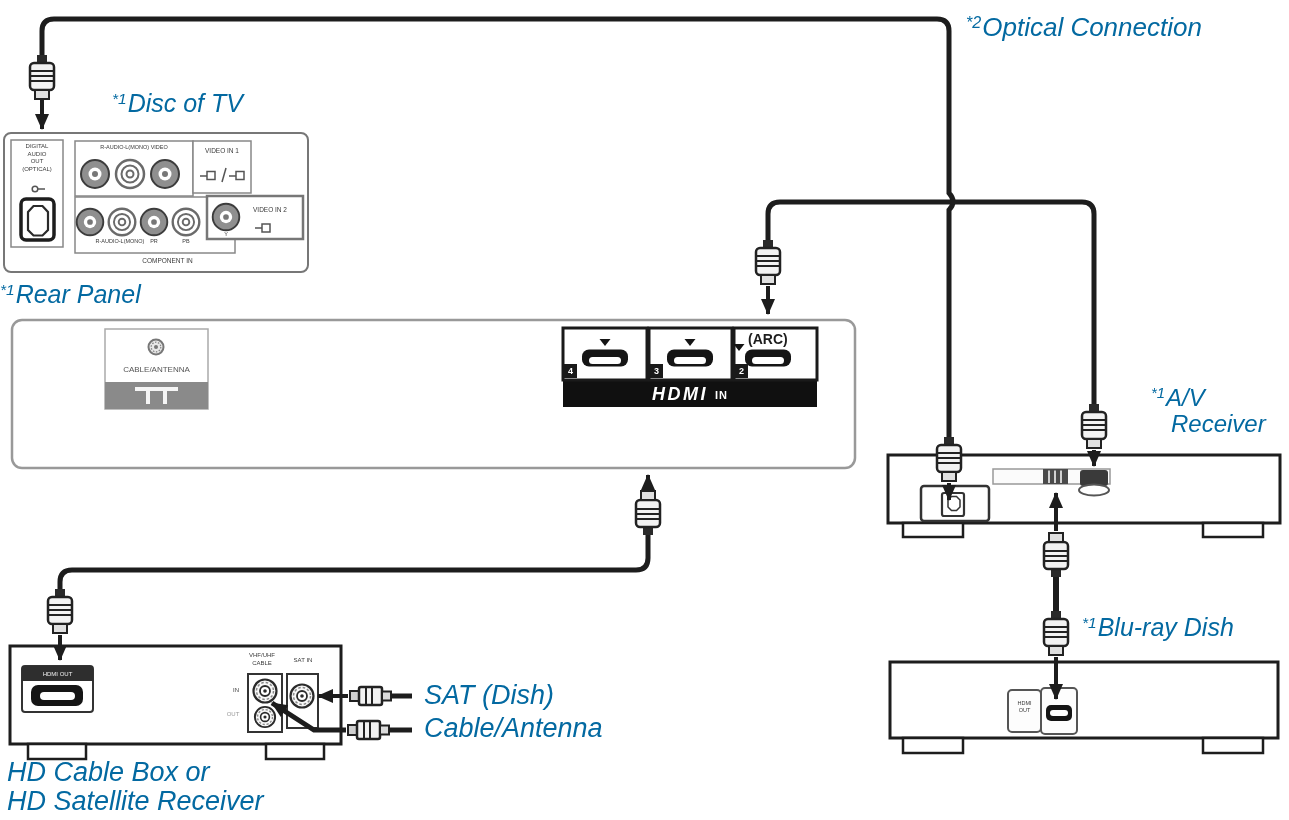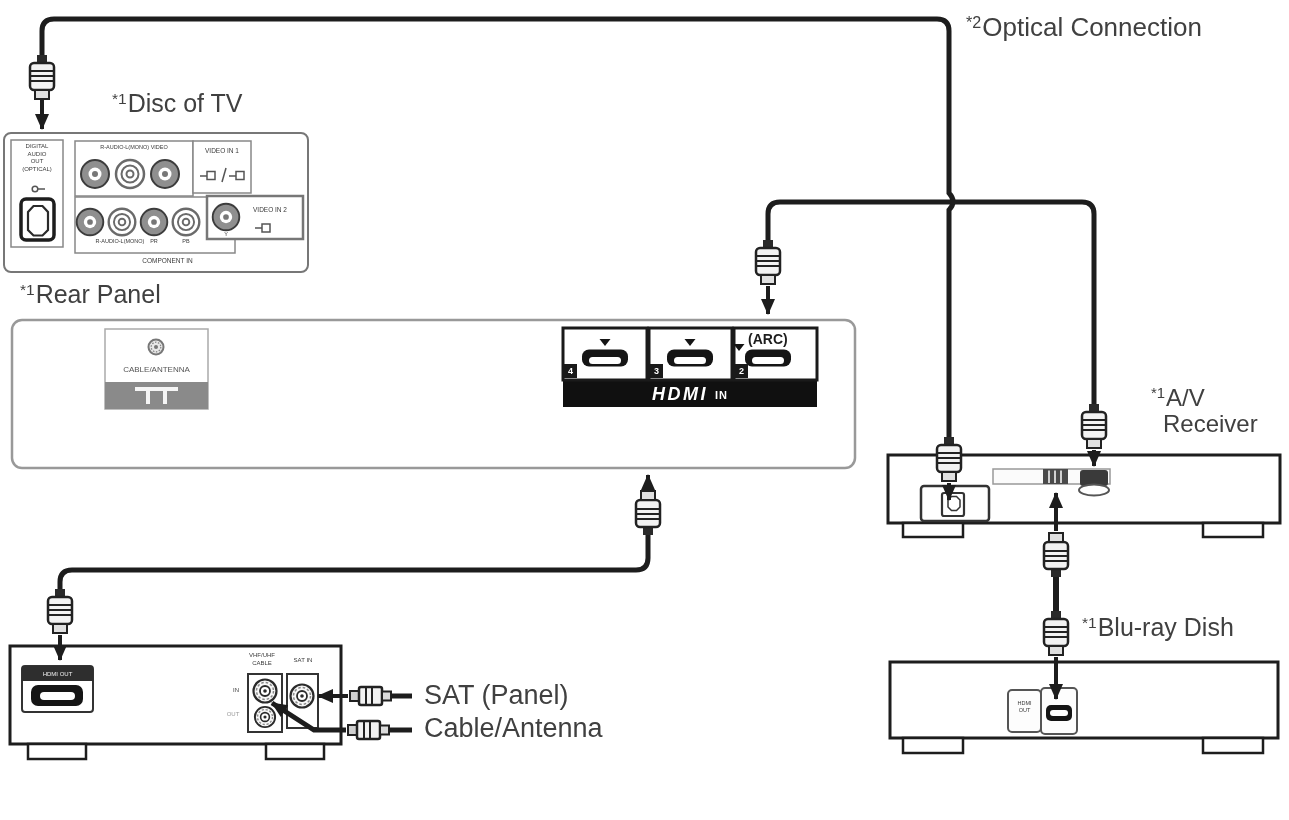--- a/index.html
+++ b/index.html
@@ -1,19 +1,19 @@
 <!DOCTYPE html>
 <html><head>
 <meta charset="utf-8">
 <style>
   html,body{margin:0;padding:0;background:#fff;}
   .stage{position:relative;width:1289px;height:820px;background:#ffffff;
          font-family:"Liberation Sans",sans-serif;color:#2b2b2b;overflow:hidden;}
   .stage svg{position:absolute;left:0;top:0;}
-  .lbl{position:absolute;white-space:nowrap;color:#404040;line-height:1.08;}
+  .lbl{position:absolute;white-space:nowrap;color:#0369a1;line-height:1.08;font-style:italic;}
   .lbl .marker{font-size:0.62em;vertical-align:0.52em;margin-right:1px;}
   .micro{position:absolute;color:#3a3a3a;text-align:center;white-space:nowrap;
          font-size:6px;line-height:7.5px;letter-spacing:0;}
   .micro.w55{font-size:5.5px;}
   .pnum{position:absolute;width:13px;height:14px;color:#fff;font-size:9px;font-weight:bold;
         text-align:center;line-height:14px;}
   .arc{position:absolute;font-size:14px;font-weight:bold;color:#1d1d1d;}
   .hdmibar{position:absolute;left:563px;top:382px;width:254px;height:25px;
            display:flex;align-items:center;justify-content:center;color:#fff;}
   .hdmibar .logo{font-size:18px;font-weight:800;letter-spacing:2.5px;font-style:italic;}
@@ -230,36 +230,40 @@
 </svg>
 
 <div class="lbl" style="left:112px;top:90px;font-size:25px;">
   <span class="marker">*1</span><span>Disc of TV</span>
 </div>
 
 <div class="lbl" style="left:966px;top:13px;font-size:26px;">
   <span class="marker">*2</span><span>Optical Connection</span>
 </div>
 
-<div class="lbl" style="left:20px;top:281px;font-size:25px;">
+<div class="lbl" style="left:0;top:281px;font-size:25px;">
   <span class="marker">*1</span><span>Rear Panel</span>
 </div>
 
 <div class="lbl" style="left:1151px;top:385px;font-size:24px;">
   <div><span class="marker">*1</span><span>A/V</span></div>
-  <div style="margin-left:12px;">Receiver</div>
+  <div style="margin-left:20px;">Receiver</div>
 </div>
 
 <div class="lbl" style="left:1082px;top:614px;font-size:25px;">
   <span class="marker">*1</span><span>Blu-ray Dish</span>
 </div>
 
-<div class="lbl" style="left:424px;top:681px;font-size:27px;">SAT (Panel)</div>
+<div class="lbl" style="left:424px;top:681px;font-size:27px;">SAT (Dish)</div>
 <div class="lbl" style="left:424px;top:714px;font-size:27px;">Cable/Antenna</div>
 
+<div class="lbl" style="left:7px;top:758px;font-size:27px;line-height:29px;">
+  <div>HD Cable Box or</div>
+  <div>HD Satellite Receiver</div>
+</div>
 
 <div class="micro" style="left:12px;top:143px;width:50px;">
   <div>DIGITAL</div>
   <div>AUDIO</div>
   <div>OUT</div>
   <div>(OPTICAL)</div>
 </div>
 <div class="micro w55" style="left:76px;top:144px;width:116px;">R-AUDIO-L(MONO) VIDEO</div>
 <div class="micro" style="left:194px;top:147px;width:56px;font-size:6.5px;">VIDEO IN 1</div>
 <div class="micro" style="left:238px;top:206px;width:64px;font-size:6.5px;">VIDEO IN 2</div>

